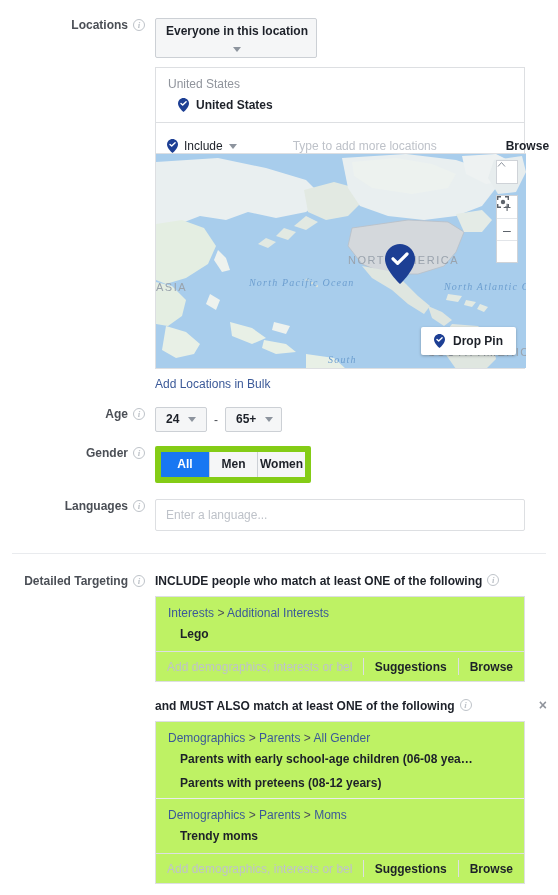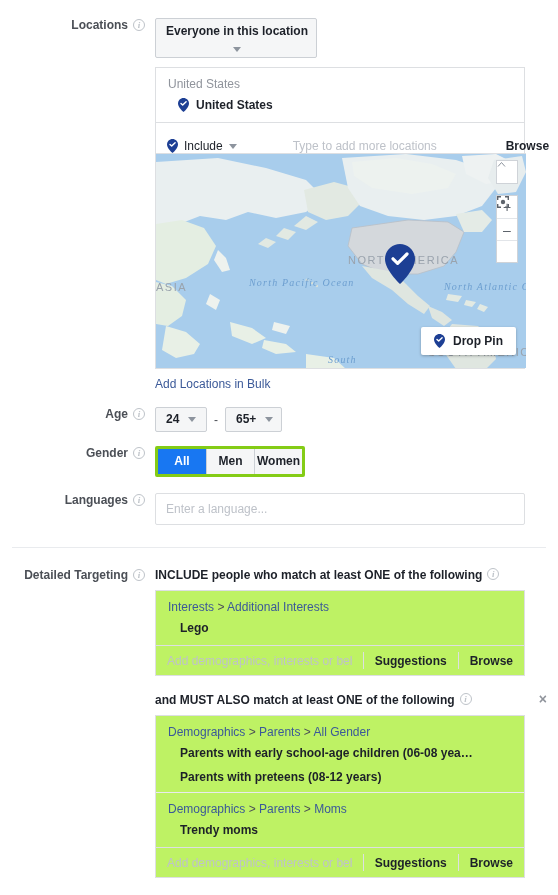--- a/index.html
+++ b/index.html
@@ -253,21 +253,21 @@
     cursor: pointer;
     min-width: 52px;
     line-height: 15px;
   }
   .dash { color: #4b4f56; font-size: 12px; }
 
   
   #gender-row { margin-top: 14px; }
   .seg {
     display: inline-flex;
-    border: 3px solid #84cc16;
+    border: 6px solid #84cc16;
     border-radius: 2px;
     overflow: hidden;
   }
   .seg > div {
     padding: 5px 0;
     width: 48px;
     text-align: center;
     font-size: 12px;
     font-weight: bold;
     background: #f5f6f7;

